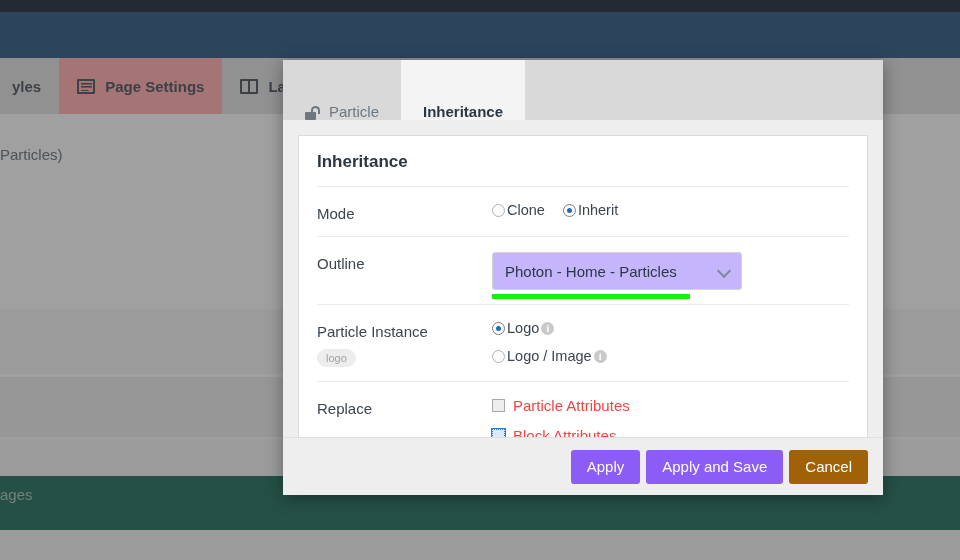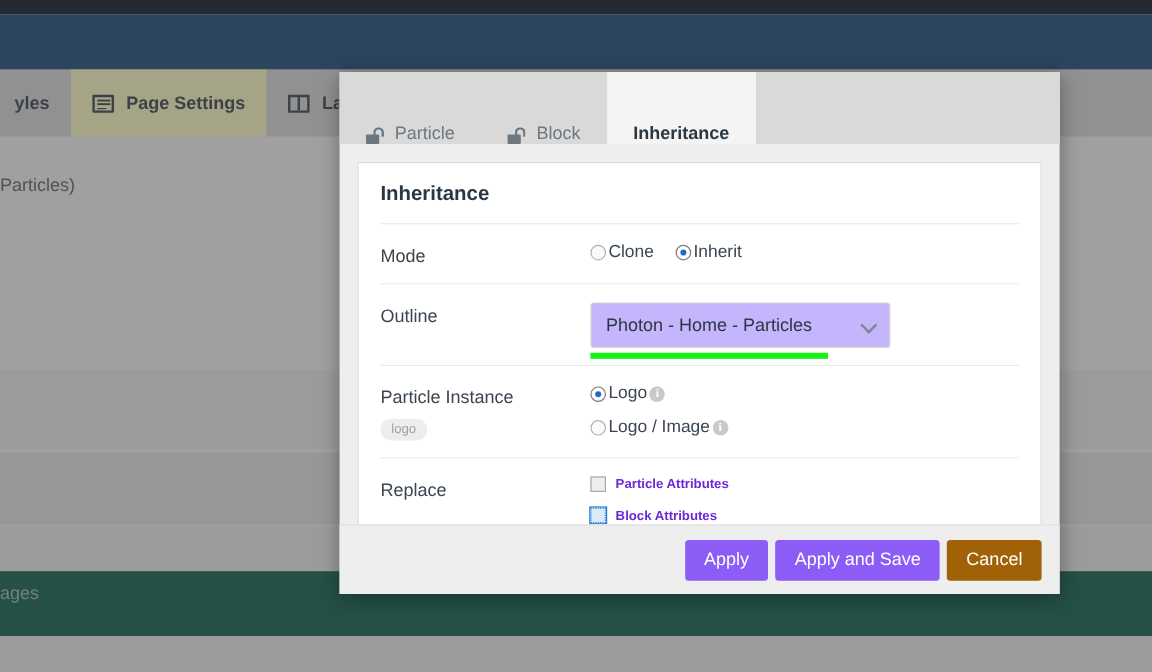--- a/index.html
+++ b/index.html
@@ -22,21 +22,21 @@
     display: flex; align-items: center; height: 56px;
     padding-left: 0px; gap: 0;
   }
   .bg-nav-item {
     display: flex; align-items: center; gap: 10px;
     height: 56px; padding: 0 18px;
     font-size: 15px; font-weight: bold; color: #3b4550;
     white-space: nowrap;
   }
   .bg-nav-item.partial { padding-left: 12px; }
-  .bg-nav-item.active-nav { background: #fef9c3; }
+  .bg-nav-item.active-nav { background: #fca5a5; }
   .nav-ico { width: 18px; height: 15px; position: relative; flex: none; }
   .nav-ico.list::before {
     content: ""; position: absolute; inset: 0;
     border: 2px solid #3b4550; border-radius: 1px;
   }
   .nav-ico.list::after {
     content: ""; position: absolute; left: 4px; top: 4px; right: 3px; bottom: 3px;
     background:
       linear-gradient(#3b4550, #3b4550) 0 0/100% 1.6px no-repeat,
       linear-gradient(#3b4550, #3b4550) 0 3.5px/100% 1.6px no-repeat,
@@ -177,21 +177,21 @@
   .check-stack { display: flex; flex-direction: column; gap: 13px; }
   .check-line { display: flex; align-items: center; gap: 8px; }
   .checkbox {
     width: 13px; height: 13px; flex: none;
     border: 1px solid #a8a8a8; background: #eeeeee; cursor: pointer;
   }
   .checkbox.focused {
     border: 1px dotted #2a7fd4; background: #dbeaf7;
     outline: 1px solid #2a7fd4;
   }
-  .check-label { font-size: 11px; color: #6d28d9; cursor: pointer; font-weight: bold; }
+  .check-label { font-size: 15px; color: #ef4444; cursor: pointer; }
 
   .modal-footer {
     position: absolute; left: 0; bottom: 0; width: 600px; height: 58px;
     border-top: 1px solid #e0e0e0; background: #eeeeee;
     display: flex; align-items: center; justify-content: flex-end;
     gap: 6px; padding: 0 15px;
   }
   .btn {
     height: 34px; padding: 0 16px; border: none; border-radius: 3px;
     font-size: 15px; font-family: "Liberation Sans", sans-serif;
@@ -246,27 +246,20 @@
   <div class="modal">
 
     <div class="modal-tabs">
       <div class="tab">
         <span class="lock-open">
           <span class="shackle"></span>
             <span class="body"></span>
         </span>
         <span>Particle</span>
       </div>
-      <div class="tab">
-        <span class="lock-open">
-          <span class="shackle"></span>
-            <span class="body"></span>
-        </span>
-        <span>Block</span>
-      </div>
       <div class="tab active">
         <span>Inheritance</span>
       </div>
       <div class="tab-gap"></div>
     </div>
 
     <div class="modal-body">
       <div class="card">
 
         <div class="card-title">Inheritance</div>

